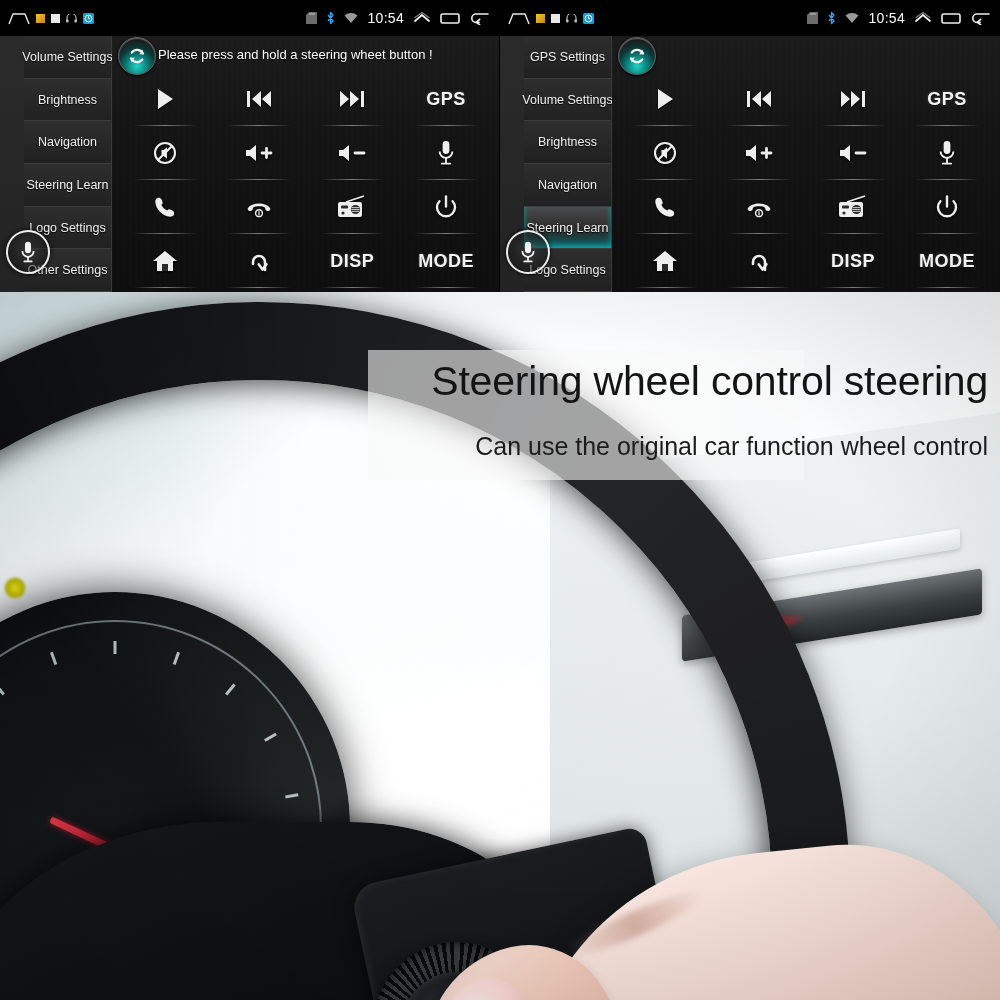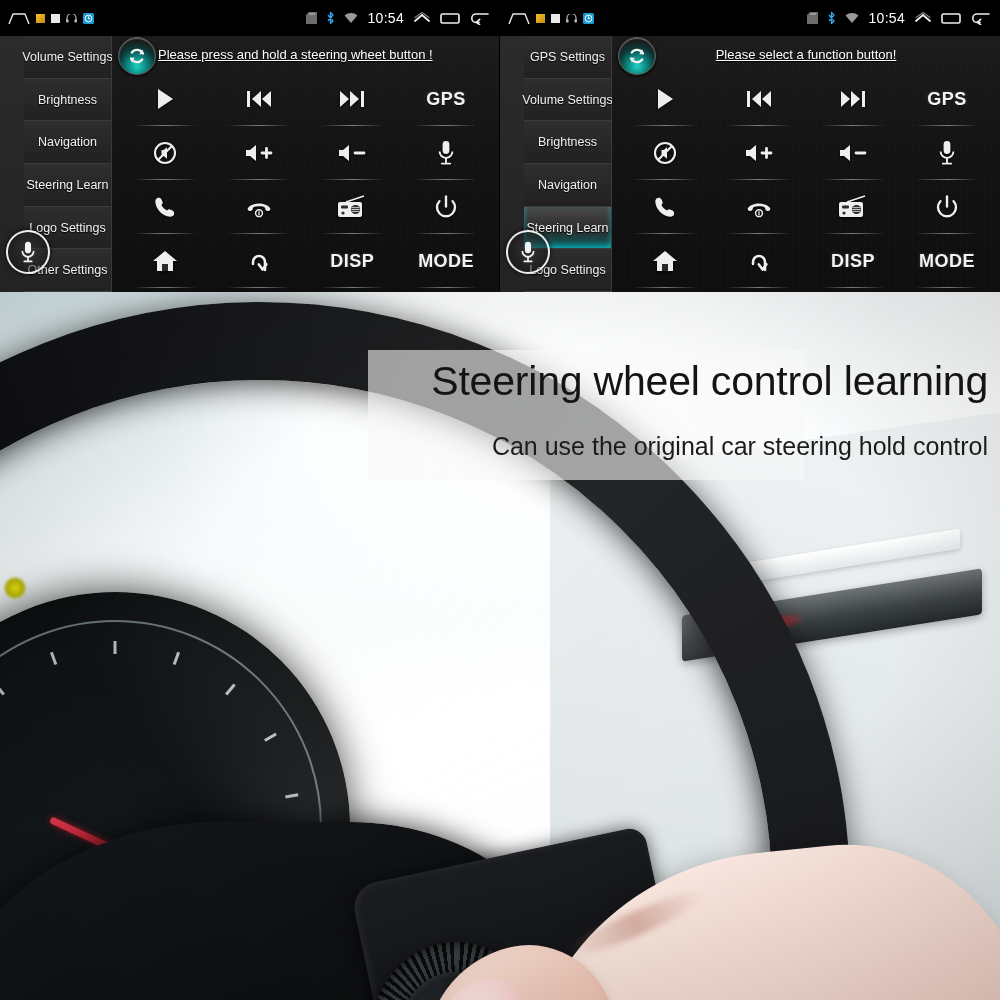--- a/index.html
+++ b/index.html
@@ -61,21 +61,20 @@
       repeating-linear-gradient(90deg, rgba(255,255,255,.012) 0 1px, rgba(0,0,0,0) 1px 6px),
       linear-gradient(180deg,#1c1c1c 0%,#141414 40%,#0e0e0e 100%);
     overflow: hidden;
   }
   .hint-row {
     position: relative; height: 36px; display: flex; align-items: center;
   }
   .hint-text {
     color: #ffffff; font-size: 13px; width: 100%; text-align: center;
     text-shadow: 0 1px 1px #000;
-    text-decoration: underline;
   }
   .hint-text.left-aligned { text-align: left; padding-left: 46px; }
 
   .refresh-btn {
     position: absolute; left: 6px; top: 1px;
     width: 38px; height: 38px; border-radius: 50%;
     background:
       radial-gradient(circle at 50% 78%, #1fd2c4 0%, #0b7d78 32%, #0c3836 55%, #1a1a1a 78%),
       linear-gradient(180deg,#6a6a6a,#222);
     border: 1px solid #5d5d5d;
@@ -585,21 +584,20 @@
         <div class="content">
           <div class="hint-row">
             <div class="refresh-btn">
               <svg width="22" height="22" viewBox="0 0 24 24">
                 <path d="M6.3 8.2 A7.2 7.2 0 0 1 18.6 9.4" fill="none" stroke="#f2f2f2" stroke-width="2.4" stroke-linecap="round"></path>
                 <path d="M17.7 5.0 L19.4 9.8 L14.4 10.4 Z" fill="#f2f2f2"></path>
                 <path d="M17.7 15.8 A7.2 7.2 0 0 1 5.4 14.6" fill="none" stroke="#f2f2f2" stroke-width="2.4" stroke-linecap="round"></path>
                 <path d="M6.3 19.0 L4.6 14.2 L9.6 13.6 Z" fill="#f2f2f2"></path>
               </svg>
             </div>
-            <div class="hint-text">Please select a function button!</div>
           </div>
 
           <div class="grid">
             <div class="cell">
                 <svg width="22" height="24" viewBox="0 0 22 24">
                   <path d="M4 2 L19 12 L4 22 Z" fill="#eee"></path>
                 </svg>
               </div>
             <div class="cell">
                 <svg width="26" height="22" viewBox="0 0 26 22">
@@ -764,17 +762,17 @@
     <div class="hand"></div>
 
     <div class="thumb">
       <div class="thumb-nail"></div>
     </div>
     <div class="finger-crease"></div>
 
     <div class="photo-vignette"></div>
 
     <div class="caption"></div>
-    <div class="cap-title">Steering wheel control learning</div>
-    <div class="cap-sub">Can use the original car steering hold control</div>
+    <div class="cap-title">Steering wheel control steering</div>
+    <div class="cap-sub">Can use the original car function wheel control</div>
   </div>
 
 </div>
 
 </body></html>

